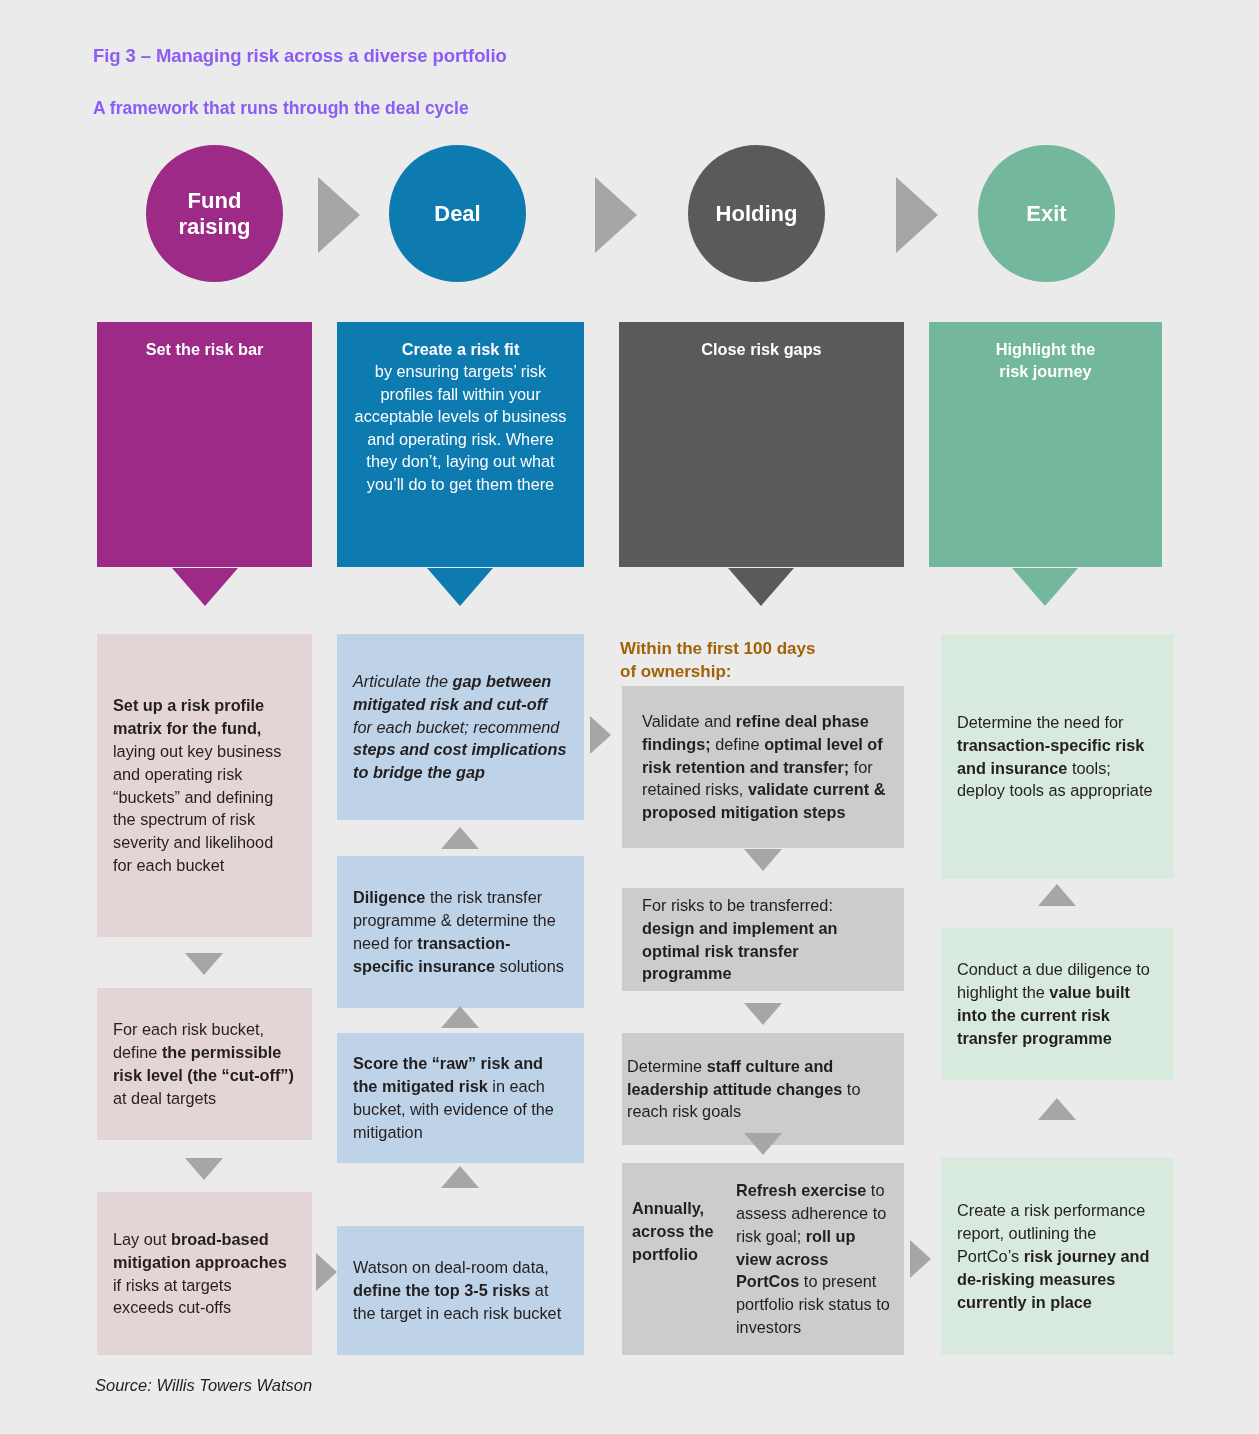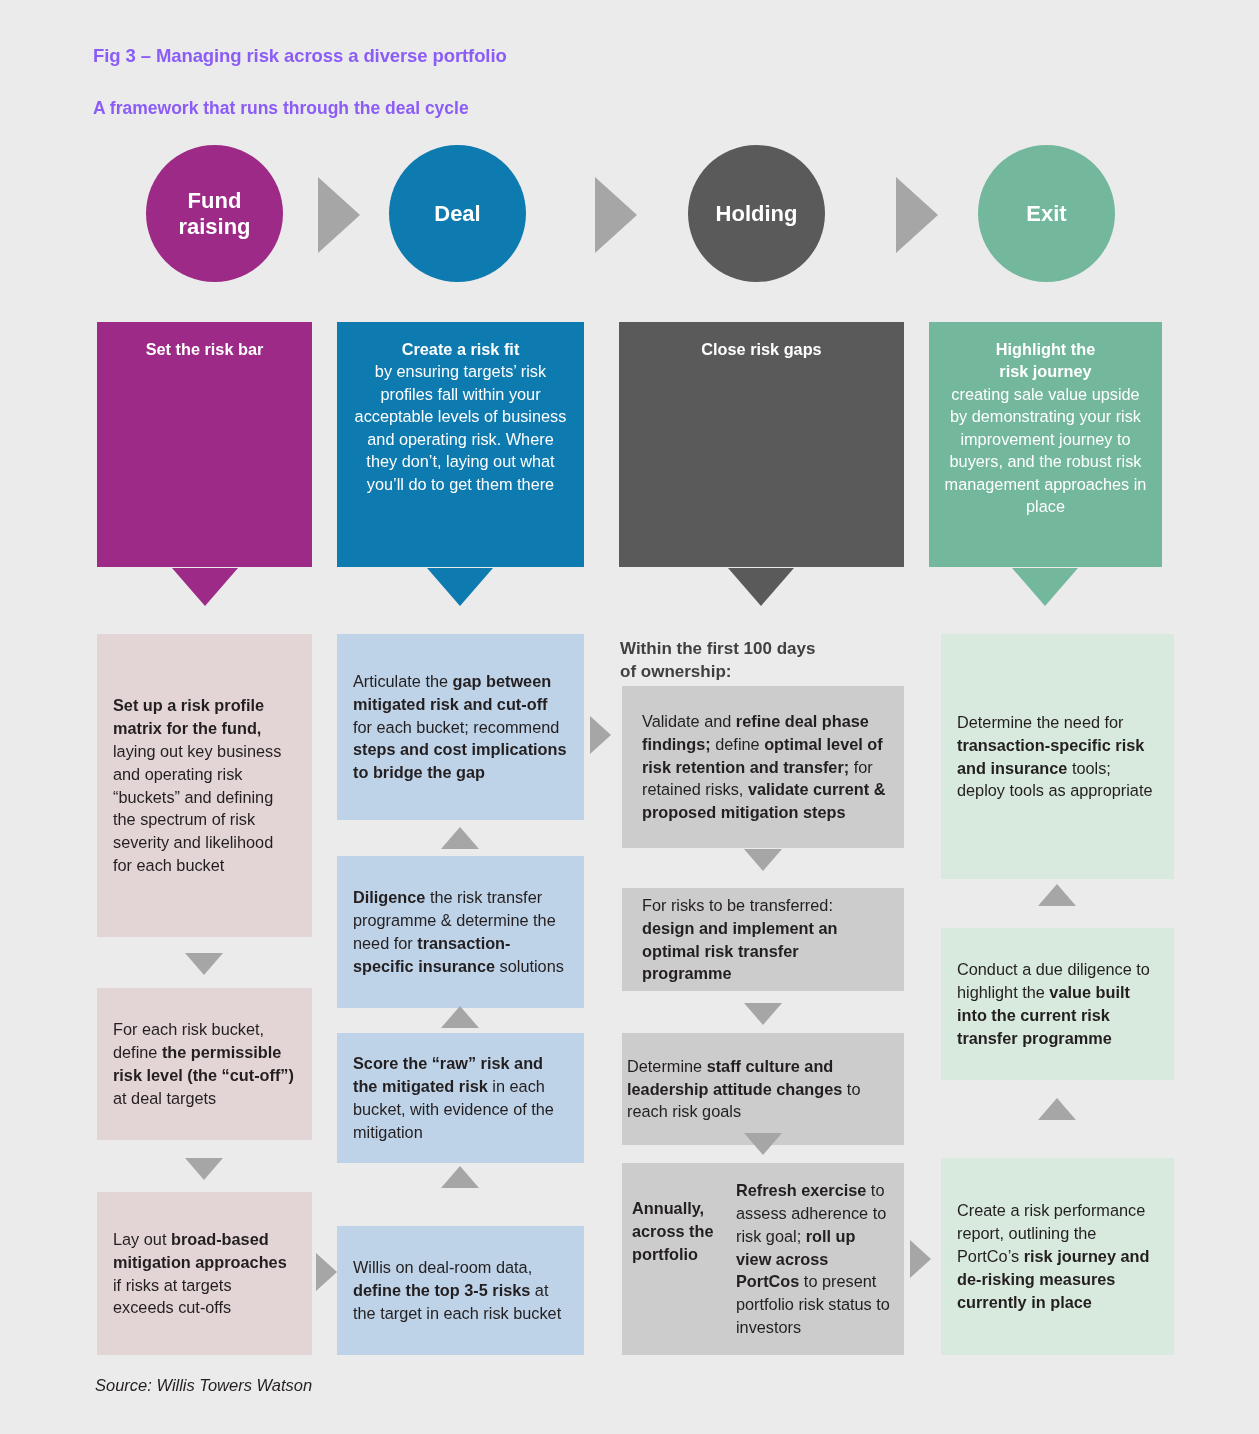--- a/index.html
+++ b/index.html
@@ -81,21 +81,21 @@
     display: flex;
     align-items: center;
   }
   .cbox .inner { width: 100%; }
   .cbox b { font-weight: bold; }
   .grayheading {
     position: absolute;
     font-size: 17px;
     font-weight: bold;
     line-height: 1.35;
-    color: #404040;
+    color: #a16207;
   }
 
   
   .tri { position: absolute; width: 0; height: 0; }
 
   .source {
     position: absolute;
     left: 95px;
     top: 1376px;
     font-size: 16.5px;
@@ -141,21 +141,21 @@
 </div>
 
 <div class="hdrbox" style="left:619px; top:322px; width:285px; height:245px; background:#5a5a5a;">
   <div>
     <b>Close risk gaps</b><br>
   </div>
 </div>
 
 <div class="hdrbox" style="left:929px; top:322px; width:233px; height:245px; background:#73b79c;">
   <div>
-    <b>Highlight the<br>risk journey</b><br><span>creating sale value upside by demonstrating your risk improvement journey to buyers, and the robust risk management approaches in place</span>
+    <b>Highlight the<br>risk journey</b><br>
   </div>
 </div>
 
 <div class="downbig" style="left:172px; top:568px; border-left:33px solid transparent; border-right:33px solid transparent; border-top:38px solid #9c2a86;"></div>
 <div class="downbig" style="left:427px; top:568px; border-left:33px solid transparent; border-right:33px solid transparent; border-top:38px solid #0d7ab0;"></div>
 <div class="downbig" style="left:728px; top:568px; border-left:33px solid transparent; border-right:33px solid transparent; border-top:38px solid #5a5a5a;"></div>
 <div class="downbig" style="left:1012px; top:568px; border-left:33px solid transparent; border-right:33px solid transparent; border-top:38px solid #73b79c;"></div>
 
 <div class="cbox" style="left:97px; top:634px; width:215px; height:303px; background:#e3d5d6;">
   <div class="inner"><b>Set up a risk profile matrix for the fund,</b><span> laying out key business and operating risk “buckets” and defining the spectrum of risk severity and likelihood for each bucket</span></div>
@@ -166,37 +166,37 @@
   <div class="inner"><span>For each risk bucket, define </span><b>the permissible risk level (the “cut-off”)</b><span> at deal targets</span></div>
 </div>
 <div class="tri" style="left:185px; top:1158px; border-left:19px solid transparent; border-right:19px solid transparent; border-top:22px solid #a6a6a6;"></div>
 
 <div class="cbox" style="left:97px; top:1192px; width:215px; height:163px; background:#e3d5d6;">
   <div class="inner"><span>Lay out </span><b>broad-based mitigation approaches</b><span> if risks at targets exceeds cut-offs</span></div>
 </div>
 
 <div class="tri" style="left:316px; top:1253px; border-top:19px solid transparent; border-bottom:19px solid transparent; border-left:21px solid #a6a6a6;"></div>
 
-<div class="cbox" style="left:337px; top:634px; width:247px; height:186px; background:#bed2e8;">
+<div class="cbox" style="left:337px; top:634px; width:247px; height:186px; background:#bed2e8;font-style:italic;">
   <div class="inner"><span>Articulate the </span><b>gap between mitigated risk and cut-off</b><span> for each bucket; recommend </span><b>steps and cost implications to bridge the gap</b></div>
 </div>
 <div class="tri" style="left:441px; top:827px; border-left:19px solid transparent; border-right:19px solid transparent; border-bottom:22px solid #a6a6a6;"></div>
 
 <div class="cbox" style="left:337px; top:856px; width:247px; height:152px; background:#bed2e8;justify-content:flex-end;">
   <div class="inner"><b>Diligence</b><span> the risk transfer programme &amp; determine the need for </span><b>transaction-specific insurance</b><span> solutions</span></div>
 </div>
 <div class="tri" style="left:441px; top:1006px; border-left:19px solid transparent; border-right:19px solid transparent; border-bottom:22px solid #a6a6a6;"></div>
 
 <div class="cbox" style="left:337px; top:1033px; width:247px; height:130px; background:#bed2e8;">
   <div class="inner"><b>Score the “raw” risk and the mitigated risk</b><span> in each bucket, with evidence of the mitigation</span></div>
 </div>
 <div class="tri" style="left:441px; top:1166px; border-left:19px solid transparent; border-right:19px solid transparent; border-bottom:22px solid #a6a6a6;"></div>
 
 <div class="cbox" style="left:337px; top:1226px; width:247px; height:129px; background:#bed2e8;">
-  <div class="inner"><span>Willis on deal-room data, </span><b>define the top 3-5 risks</b><span> at the target in each risk bucket</span></div>
+  <div class="inner"><span>Watson on deal-room data, </span><b>define the top 3-5 risks</b><span> at the target in each risk bucket</span></div>
 </div>
 
 <div class="grayheading" style="left:620px; top:638px; width:300px;">Within the first 100 days<br>of ownership:</div>
 
 <div class="cbox" style="left:622px; top:686px; width:282px; height:162px; background:#cccccc; padding-left:20px;">
   <div class="inner"><span>Validate and </span><b>refine deal phase findings;</b><span> define </span><b>optimal level of risk retention and transfer;</b><span> for retained risks, </span><b>validate current &amp; proposed mitigation steps</b></div>
 </div>
 
 <div class="tri" style="left:590px; top:716px; border-top:19px solid transparent; border-bottom:19px solid transparent; border-left:21px solid #a6a6a6;"></div>
 

